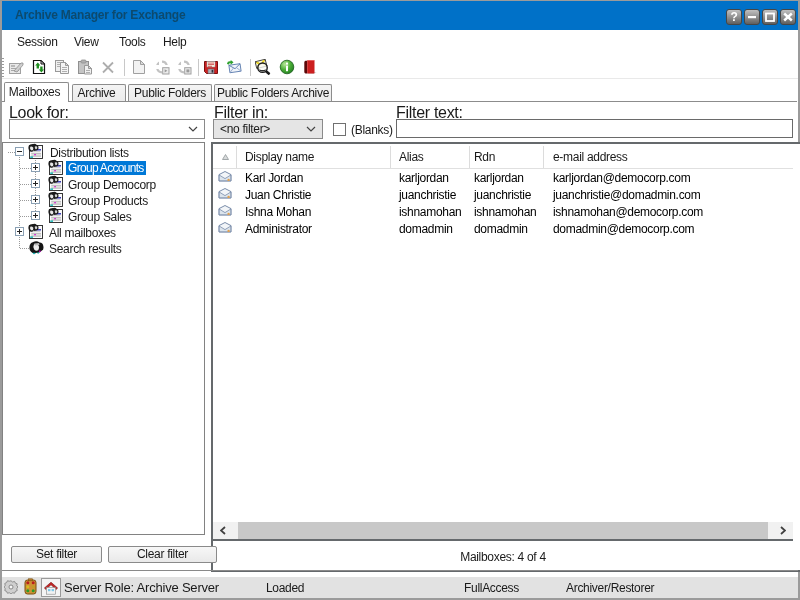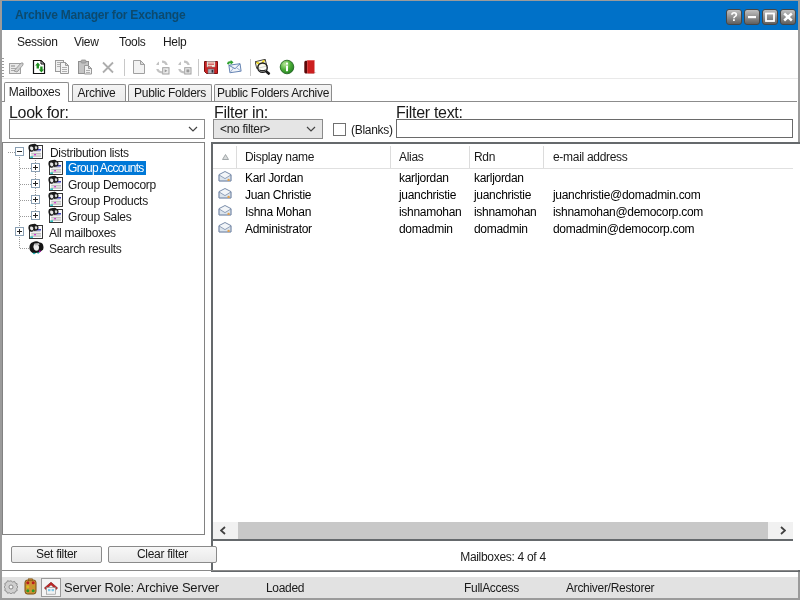--- a/index.html
+++ b/index.html
@@ -353,20 +353,21 @@
       </svg>
     <svg class="abs" style="left:5px;top:61px;" width="14" height="11" viewBox="0 0 14 11">
         <use href="#envicon"></use>
       </svg>
     <svg class="abs" style="left:5px;top:78px;" width="14" height="11" viewBox="0 0 14 11">
         <use href="#envicon"></use>
       </svg>
     <div class="rtext" style="left:32px;top:27px;">Karl Jordan</div>
     <div class="rtext" style="left:186px;top:27px;">karljordan</div>
     <div class="rtext" style="left:261px;top:27px;">karljordan</div>
+    <div class="rtext" style="left:340px;top:27px;">karljordan@democorp.com</div>
     <div class="rtext" style="left:32px;top:44px;">Juan Christie</div>
     <div class="rtext" style="left:186px;top:44px;">juanchristie</div>
     <div class="rtext" style="left:261px;top:44px;">juanchristie</div>
     <div class="rtext" style="left:340px;top:44px;">juanchristie@domadmin.com</div>
     <div class="rtext" style="left:32px;top:61px;">Ishna Mohan</div>
     <div class="rtext" style="left:186px;top:61px;">ishnamohan</div>
     <div class="rtext" style="left:261px;top:61px;">ishnamohan</div>
     <div class="rtext" style="left:340px;top:61px;">ishnamohan@democorp.com</div>
     <div class="rtext" style="left:32px;top:78px;">Administrator</div>
     <div class="rtext" style="left:186px;top:78px;">domadmin</div>

